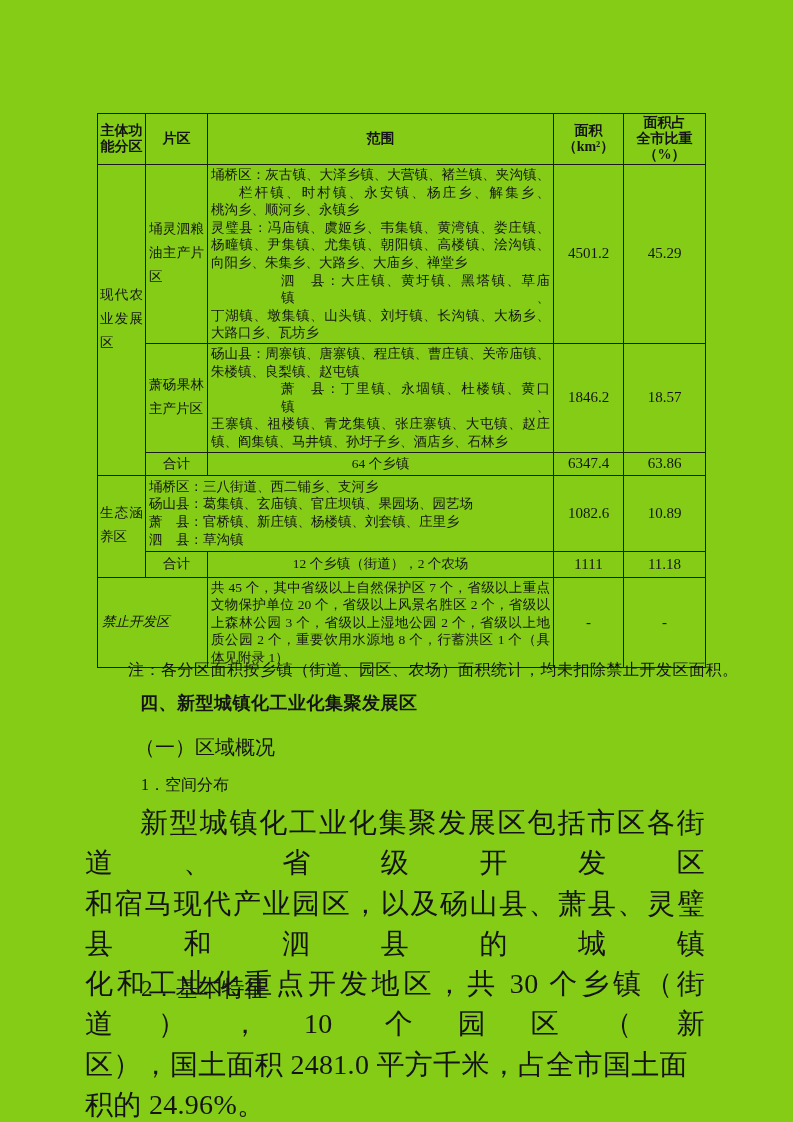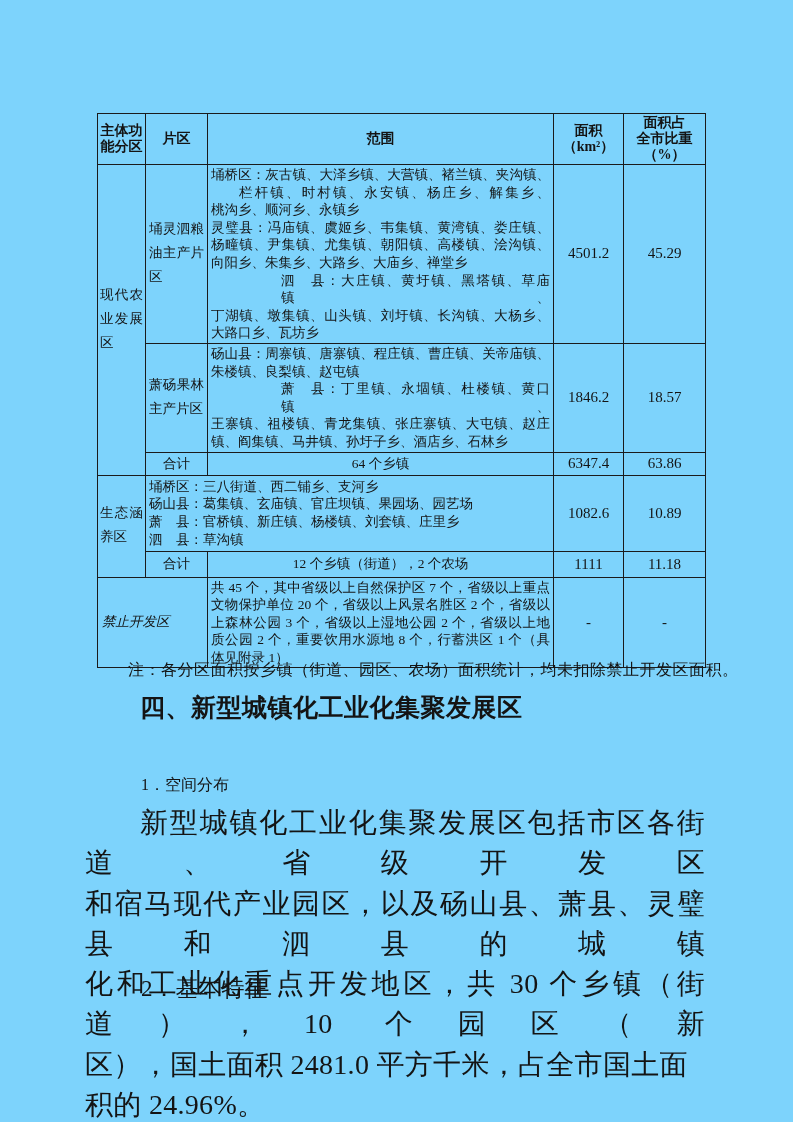--- a/index.html
+++ b/index.html
@@ -1,18 +1,18 @@
 <!DOCTYPE html>
 <html lang="zh"><head>
 <meta charset="utf-8">
 <style>
   * { margin:0; padding:0; box-sizing:border-box; }
   html,body { background:#ffffff; }
   #page {
-    position:relative; width:793px; height:1122px; background:#7dd3fc;
+    position:relative; width:793px; height:1122px; background:#84cc16;
     color:#141414; font-family:"Liberation Serif","DejaVu Serif",serif;
     overflow:hidden;
   }
 
   
   table.zoning {
     position:absolute; left:97px; top:113px; width:608px;
     border-collapse:collapse; table-layout:fixed;
   }
   .zoning td, .zoning th {
@@ -37,21 +37,21 @@
   .ind-a { padding-left:28px; }
   .ind-b { padding-left:70px; }
   td.num { text-align:center; font-size:15px; }
   td.center { text-align:center; }
   td.merged-zone { padding-left:4px;font-style:italic; }
 
   
   .abs { position:absolute; }
   .note { left:96px; top:659px; font-size:16px; letter-spacing:0.5px; line-height:22px;margin-left:32px; }
   .h1 {
-    left:140px; top:691px; font-size:25px; font-weight:bold;
+    left:140px; top:691px; font-size:18px; font-weight:bold;
     font-family:"Liberation Sans","DejaVu Sans",sans-serif; letter-spacing:0.5px;
   }
   .h2 { left:135px; top:734px; font-size:20px; }
   .h3 { left:141px; top:775px; font-size:16px; }
   .para { left:85px; top:803px; width:620px; font-size:28px; letter-spacing:0.3px; }
   .pline { line-height:40.3px; }
   .pline.first { text-indent:55px; }
   .h4 { left:141px; top:973px; font-size:23px; }
 </style>
 </head>
@@ -163,20 +163,21 @@
       <td class="num">-</td>
       <td class="num">-</td>
     </tr>
   </tbody>
     </table>
 
   <div class="abs note">注：各分区面积按乡镇（街道、园区、农场）面积统计，均未扣除禁止开发区面积。</div>
 
   <div class="abs h1">四、新型城镇化工业化集聚发展区</div>
 
+  <div class="abs h2">（一）区域概况</div>
 
   <div class="abs h3">1．空间分布</div>
 
   <div class="abs para">
     <div class="pline first jl">新型城镇化工业化集聚发展区包括市区各街道、省级开发区</div>
     <div class="pline jl">和宿马现代产业园区，以及砀山县、萧县、灵璧县和泗县的城镇</div>
     <div class="pline jl">化和工业化重点开发地区，共 30 个乡镇（街道），10 个园区（新</div>
     <div class="pline">区），国土面积 2481.0 平方千米，占全市国土面积的 24.96%。</div>
   </div>
 

